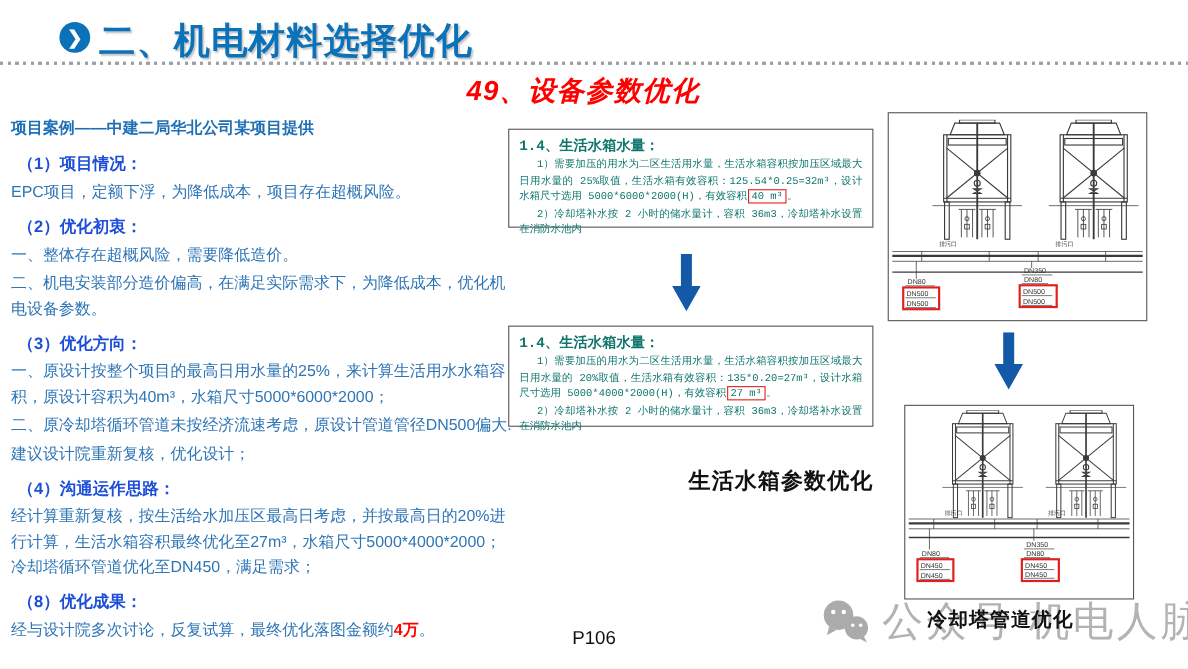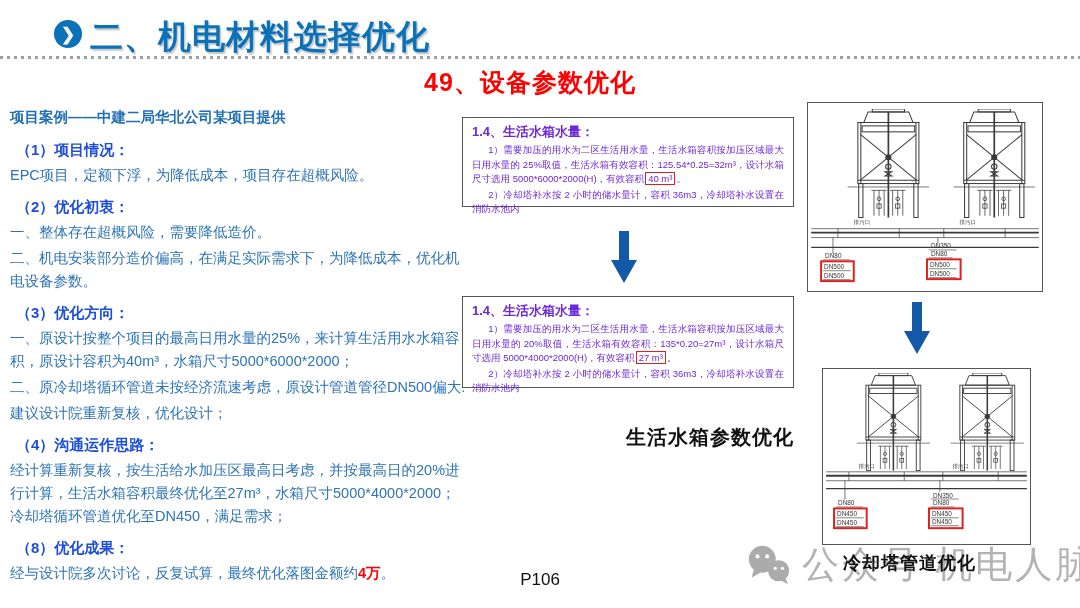--- a/index.html
+++ b/index.html
@@ -17,35 +17,35 @@
   .hdr-title {
     position:absolute; left:90px; top:15px; font-size:33px; font-weight:bold;
     color:#0b72b9; letter-spacing:1px; text-shadow:1.5px 2px 1.5px rgba(110,110,110,.4);
   }
   .divider {
     position:absolute; left:0; top:56px; width:1080px; height:3px;
     background:repeating-linear-gradient(90deg,#9aa0a6 0 3px, transparent 3px 7px);
   }
   .slide-title {
     position:absolute; left:330px; top:66px; width:400px; text-align:center;
-    font-size:25px; font-weight:bold; color:#ff0000; letter-spacing:1px;
+    font-size:25px; font-weight:bold; color:#ff0000; letter-spacing:1px;font-style:italic;
   }
   
   .left {
     position:absolute; left:10px; top:106px; width:456px;
     color:#2e75b6; font-size:14.5px; line-height:23px;
   }
   .case-title { font-weight:bold; color:#1f6fb5; margin:0 0 9px 0; }
   .h { color:#1d4ed8; font-weight:bold; font-size:15px; margin:8px 0 3px 6px; }
   .b { margin:0 0 3px 0; }
   .hl { color:#ff0000; font-weight:bold; }
   
   .doc-box {
     position:absolute; background:#fff; border:1.3px solid #555;
-    font-family:Liberation Sans, sans-serif; color:#6d28d9;
+    font-family:Liberation Mono, monospace; color:#0f766e;
   }
   .doc-box.b1 { left:462px; top:117px; width:332px; height:90px; }
   .doc-box.b2 { left:462px; top:296px; width:332px; height:92px; }
   .doc-title { font-weight:bold; font-size:13px; margin:5px 9px 2px; }
   .doc-p { font-size:9.5px; line-height:14.5px; margin:0 9px 1px; text-indent:1.7em; text-align:justify; }
   .redbox { border:1.5px solid #e0201c; padding:0 2px; margin:0 1px; }
   
   .arrow { position:absolute; }
   .arrow.a1 { left:611px; top:231px; }
   .arrow.a2 { left:904px; top:302px; }

